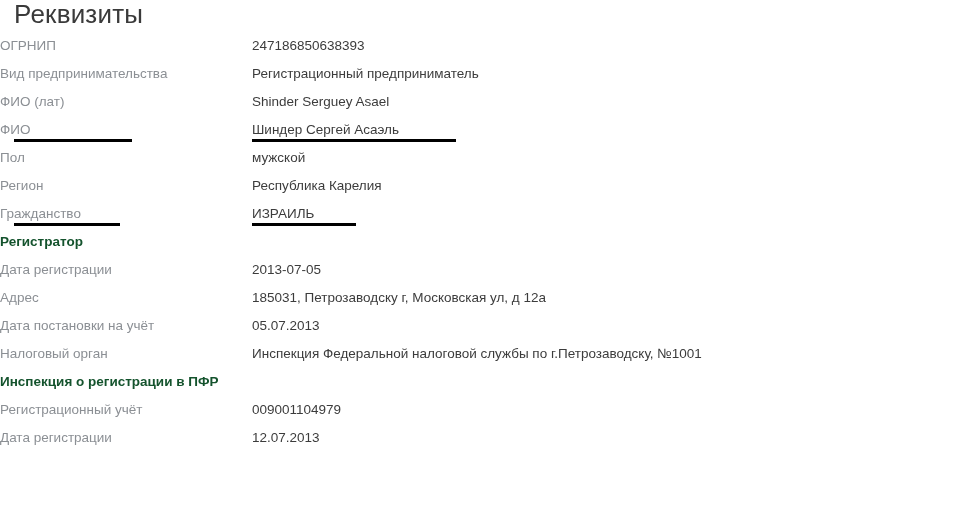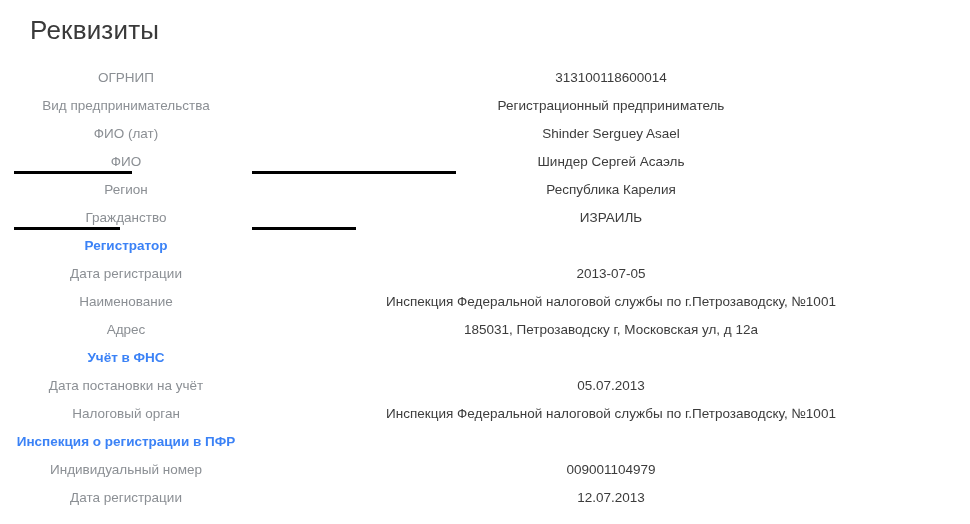--- a/index.html
+++ b/index.html
@@ -18,54 +18,53 @@
     position: relative;
     width: 970px;
     height: 524px;
     padding: 0;
     box-sizing: border-box;
   }
   .doc-title {
     font-size: 26px;
     font-weight: 400;
     color: #3a3a3a;
-    margin: 16px;
+    margin: 0;
     padding: 0 0 4px 14px;
     line-height: 28px;
     letter-spacing: 0.2px;
   }
   table.details {
     border-collapse: collapse;
     width: 100%;
     table-layout: fixed;
   }
   table.details td {
     vertical-align: top;
     padding: 0;
     font-size: 13.5px;
     line-height: 28px;
     height: 28px;
-    text-align: center;
   }
   td.label {
     width: 252px;
     padding-left: 14px;
     color: #8b8f94;
     font-size: 13.5px;
     white-space: nowrap;
     position: relative;
   }
   td.value {
     color: #3c3c3c;
     font-size: 13.5px;
     padding-left: 2px;
     position: relative;
   }
   tr.section td.label {
-    color: #3b82f6;
+    color: #14532d;
     font-weight: bold;
     font-size: 13.5px;
   }
   
   .bar {
     position: absolute;
     background: #000000;
     height: 3px;
     left: 0;
   }
@@ -93,21 +92,21 @@
 </head>
 <body>
 
 <div class="page">
   <h1 class="doc-title">Реквизиты</h1>
   <table class="details">
     <tbody>
 
       <tr>
         <td class="label">ОГРНИП</td>
-        <td class="value">313100118600014</td>
+        <td class="value">247186850638393</td>
       </tr>
 
       <tr>
         <td class="label">Вид предпринимательства</td>
         <td class="value">Регистрационный предприниматель</td>
       </tr>
 
       <tr>
         <td class="label">ФИО (лат)</td>
         <td class="value">Shinder Serguey Asael</td>
@@ -117,20 +116,24 @@
         <td class="label">
           <span>ФИО</span>
           <span class="bar bar-label-fio"></span>
         </td>
         <td class="value">
           <span>Шиндер Сергей Асаэль</span>
           <span class="bar bar-value-fio"></span>
         </td>
       </tr>
 
+      <tr>
+        <td class="label">Пол</td>
+        <td class="value">мужской</td>
+      </tr>
 
       <tr>
         <td class="label">Регион</td>
         <td class="value">Республика Карелия</td>
       </tr>
 
       <tr>
         <td class="label">
           <span>Гражданство</span>
           <span class="bar bar-label-citizen"></span>
@@ -144,53 +147,45 @@
       <tr class="section">
         <td class="label">Регистратор</td>
         <td class="value"></td>
       </tr>
 
       <tr>
         <td class="label">Дата регистрации</td>
         <td class="value">2013-07-05</td>
       </tr>
 
-      <tr>
-        <td class="label">Наименование</td>
-        <td class="value">Инспекция Федеральной налоговой службы по г.Петрозаводску, №1001</td>
-      </tr>
 
       <tr>
         <td class="label">Адрес</td>
         <td class="value">185031, Петрозаводску г, Московская ул, д 12а</td>
       </tr>
 
 
-      <tr class="section">
-        <td class="label">Учёт в ФНС</td>
-        <td class="value"></td>
-      </tr>
 
       <tr>
         <td class="label">Дата постановки на учёт</td>
         <td class="value">05.07.2013</td>
       </tr>
 
       <tr>
         <td class="label">Налоговый орган</td>
         <td class="value">Инспекция Федеральной налоговой службы по г.Петрозаводску, №1001</td>
       </tr>
 
       <tr class="section">
         <td class="label">Инспекция о регистрации в ПФР</td>
         <td class="value"></td>
       </tr>
 
       <tr>
-        <td class="label">Индивидуальный номер</td>
+        <td class="label">Регистрационный учёт</td>
         <td class="value">009001104979</td>
       </tr>
 
       <tr>
         <td class="label">Дата регистрации</td>
         <td class="value">12.07.2013</td>
       </tr>
 
     </tbody>
   </table>

